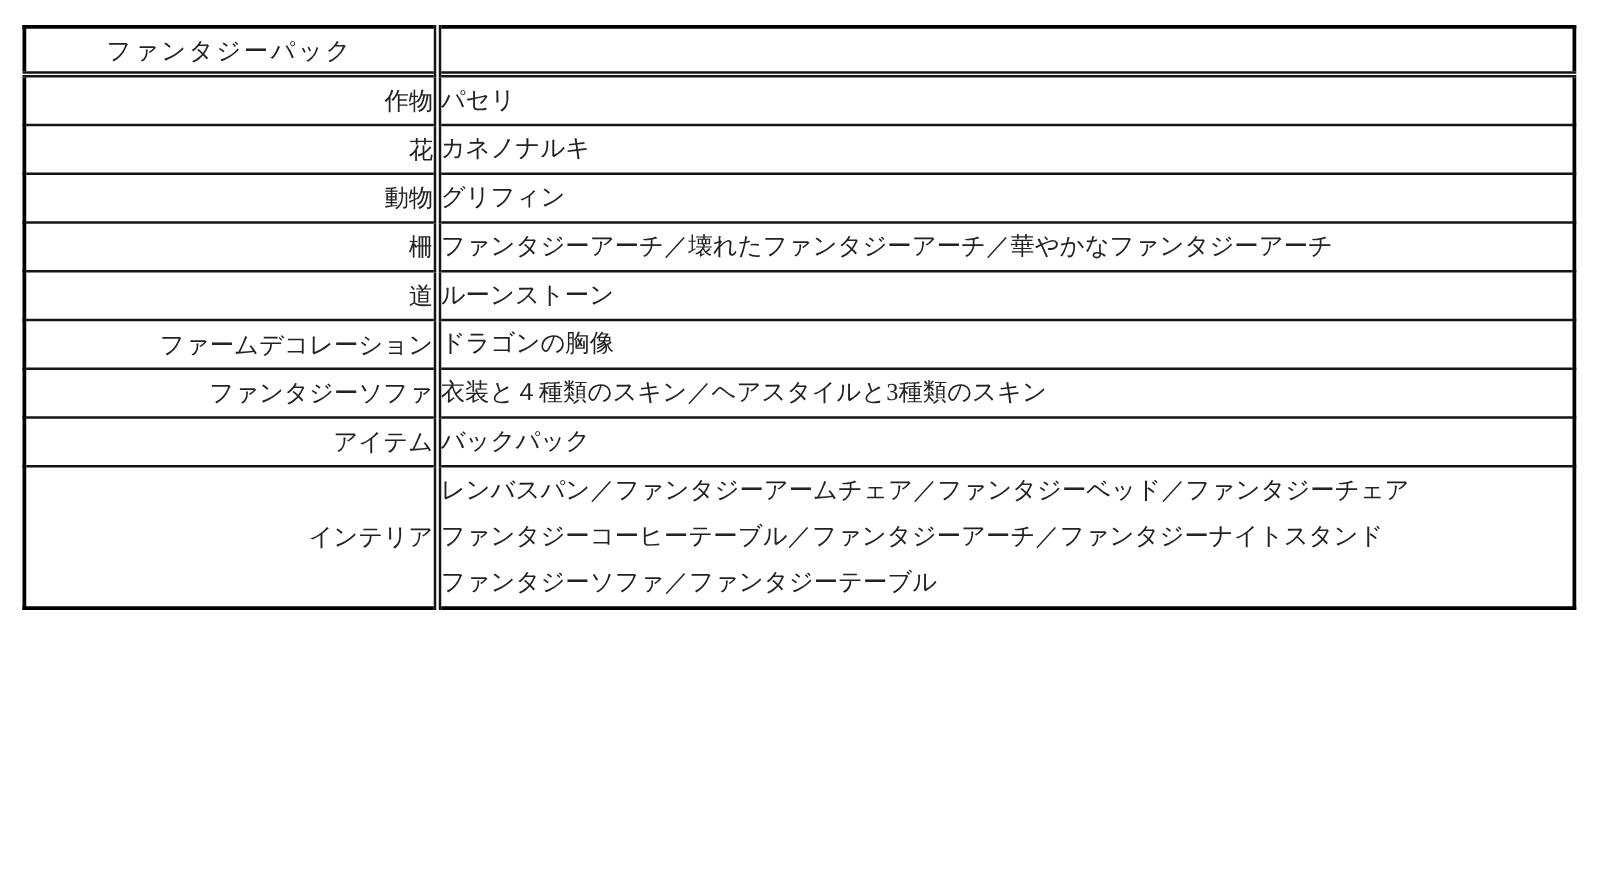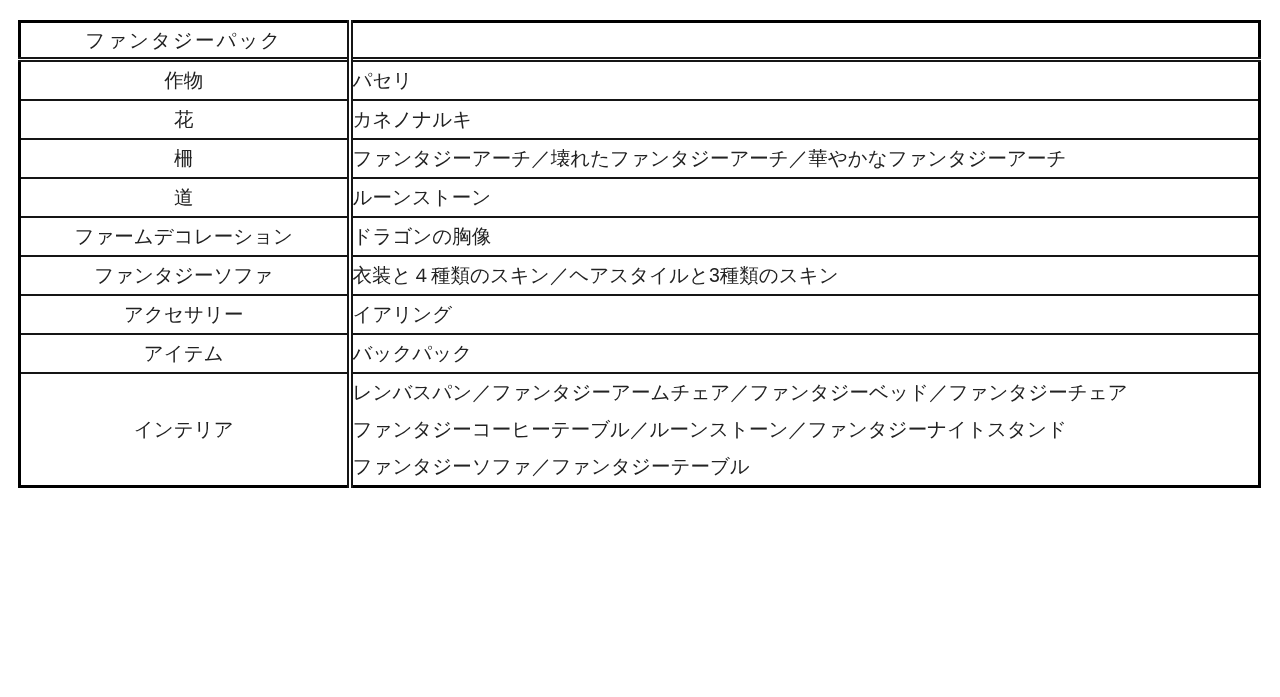--- a/index.html
+++ b/index.html
@@ -6,21 +6,21 @@
     margin: 0;
     padding: 0;
     background: #ffffff;
   }
   .page {
     position: relative;
     width: 1280px;
     height: 697px;
     background: #ffffff;
     overflow: hidden;
-    font-family: Liberation Sans, sans-serif;
+    font-family: Liberation Serif, serif;
   }
   table.pack-table {
     position: absolute;
     left: 18px;
     top: 20px;
     width: 1240px;
     border-collapse: collapse;
     table-layout: fixed;
     background: #ffffff;
   }
@@ -54,21 +54,21 @@
   col.c-items { width: 910px; }
 
   thead th {
     height: 38px;
     text-align: center;
     font-weight: 400;
     letter-spacing: 2px;
   }
   td.col-cat {
     padding-left: 8px;
-    text-align: center;
+    text-align: right;
   }
   td.col-items {
     padding-left: 7px;
     text-align: left;
   }
   td .line {
     line-height: 37px;
     height: 37px;
   }
   tr.single td { height: 38px; }
@@ -95,20 +95,26 @@
             <div class="line">パセリ</div>
           </td>
         </tr>
         <tr class="single">
           <td class="col-cat">花</td>
           <td class="col-items">
             <div class="line">カネノナルキ</div>
           </td>
         </tr>
         <tr class="single">
+          <td class="col-cat">動物</td>
+          <td class="col-items">
+            <div class="line">グリフィン</div>
+          </td>
+        </tr>
+        <tr class="single">
           <td class="col-cat">柵</td>
           <td class="col-items">
             <div class="line">ファンタジーアーチ／壊れたファンタジーアーチ／華やかなファンタジーアーチ</div>
           </td>
         </tr>
         <tr class="single">
           <td class="col-cat">道</td>
           <td class="col-items">
             <div class="line">ルーンストーン</div>
           </td>
@@ -119,34 +125,28 @@
             <div class="line">ドラゴンの胸像</div>
           </td>
         </tr>
         <tr class="single">
           <td class="col-cat">ファンタジーソファ</td>
           <td class="col-items">
             <div class="line">衣装と４種類のスキン／ヘアスタイルと3種類のスキン</div>
           </td>
         </tr>
         <tr class="single">
-          <td class="col-cat">アクセサリー</td>
-          <td class="col-items">
-            <div class="line">イアリング</div>
-          </td>
-        </tr>
-        <tr class="single">
           <td class="col-cat">アイテム</td>
           <td class="col-items">
             <div class="line">バックパック</div>
           </td>
         </tr>
         <tr>
           <td class="col-cat">インテリア</td>
           <td class="col-items">
             <div class="line">レンバスパン／ファンタジーアームチェア／ファンタジーベッド／ファンタジーチェア</div>
-            <div class="line">ファンタジーコーヒーテーブル／ルーンストーン／ファンタジーナイトスタンド</div>
+            <div class="line">ファンタジーコーヒーテーブル／ファンタジーアーチ／ファンタジーナイトスタンド</div>
             <div class="line">ファンタジーソファ／ファンタジーテーブル</div>
           </td>
         </tr>
       </tbody>
   </table>
 </div>
 
 </body></html>

